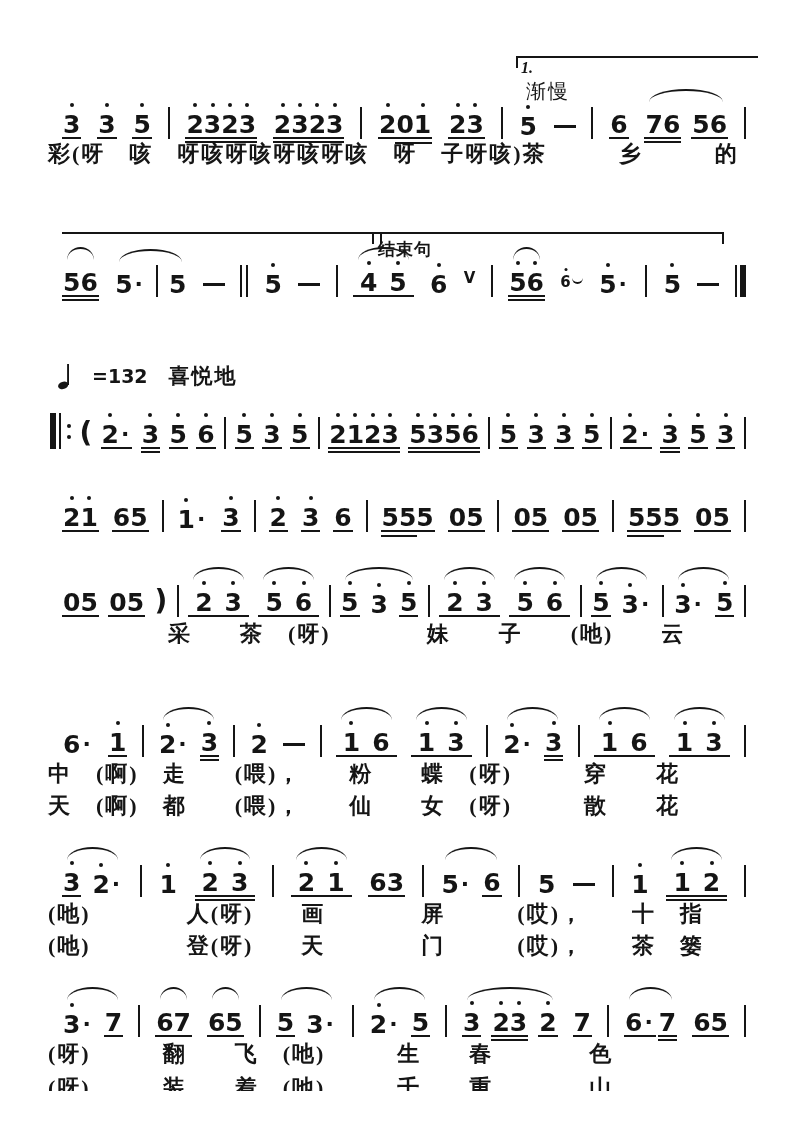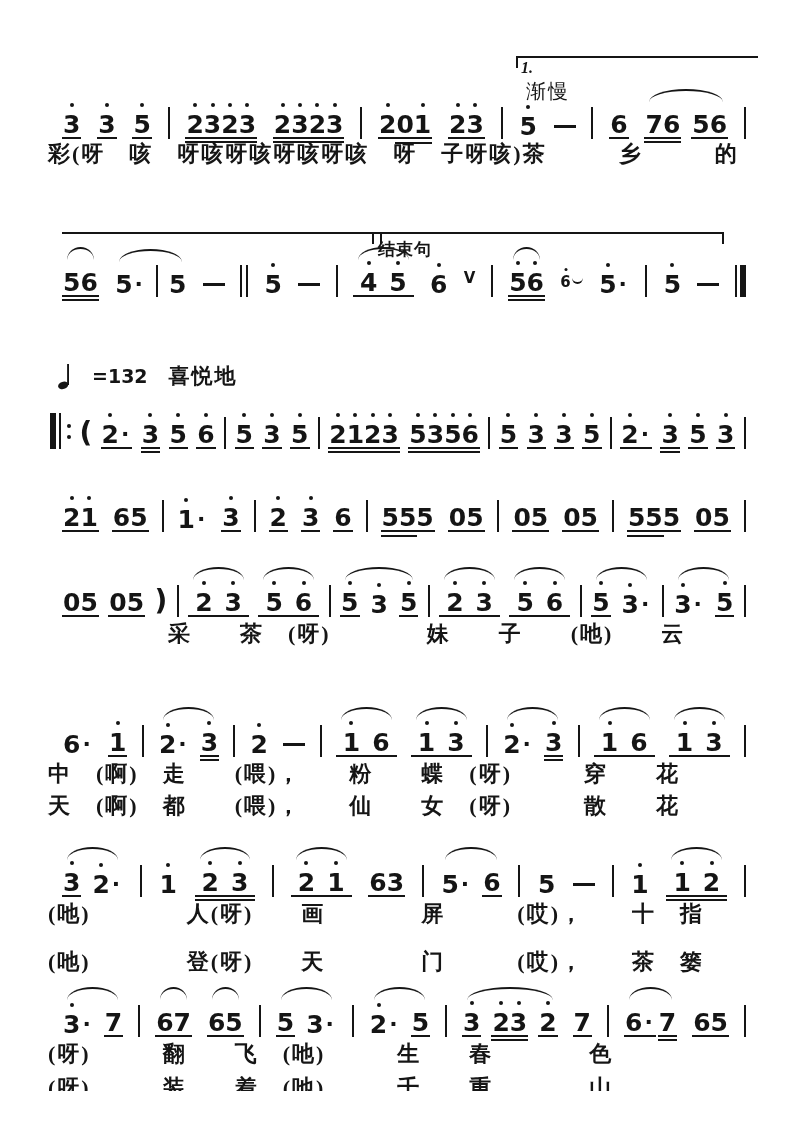--- a/index.html
+++ b/index.html
@@ -55,21 +55,21 @@
   .grace .dg.hi::before{top:1px;width:3px;height:3px;}
   .gtie{width:11px;height:9px;border-bottom:2px solid #151515;
         border-radius:0 0 90% 90% / 0 0 100% 100%;align-self:flex-end;margin:0 0 6px 1px;}
 
   
   .lyr{position:absolute;left:48px;font-size:22px;font-weight:600;letter-spacing:2px;
        white-space:pre;line-height:1.1;}
   .ly-s1a{top:142px;} .ly-s1b{top:174px;} .ly-s2{top:300px;}
   .ly-s5a{top:622px;} .ly-s5b{top:654px;}
   .ly-s6a{top:762px;} .ly-s6b{top:794px;}
-  .ly-s7a{top:902px;} .ly-s7b{top:934px;margin-top:16px;}
+  .ly-s7a{top:902px;} .ly-s7b{top:934px;}
   .ly-s8a{top:1042px;}
   .ly-s8b{top:1076px;height:15px;overflow:hidden;}
 
   
   .volta1{position:absolute;left:516px;top:56px;width:242px;border-top:2px solid #151515;}
   .volta1::before{content:"";position:absolute;left:0;top:0;width:2px;height:10px;background:#151515;}
   .vlabel{position:absolute;left:5px;top:1px;font-style:italic;font-weight:700;font-size:16px;}
   .rit{position:absolute;left:10px;top:20px;font-size:20px;font-weight:400;letter-spacing:2px;}
 
   .bracketA{position:absolute;left:62px;top:232px;width:320px;border-top:2px solid #151515;}

